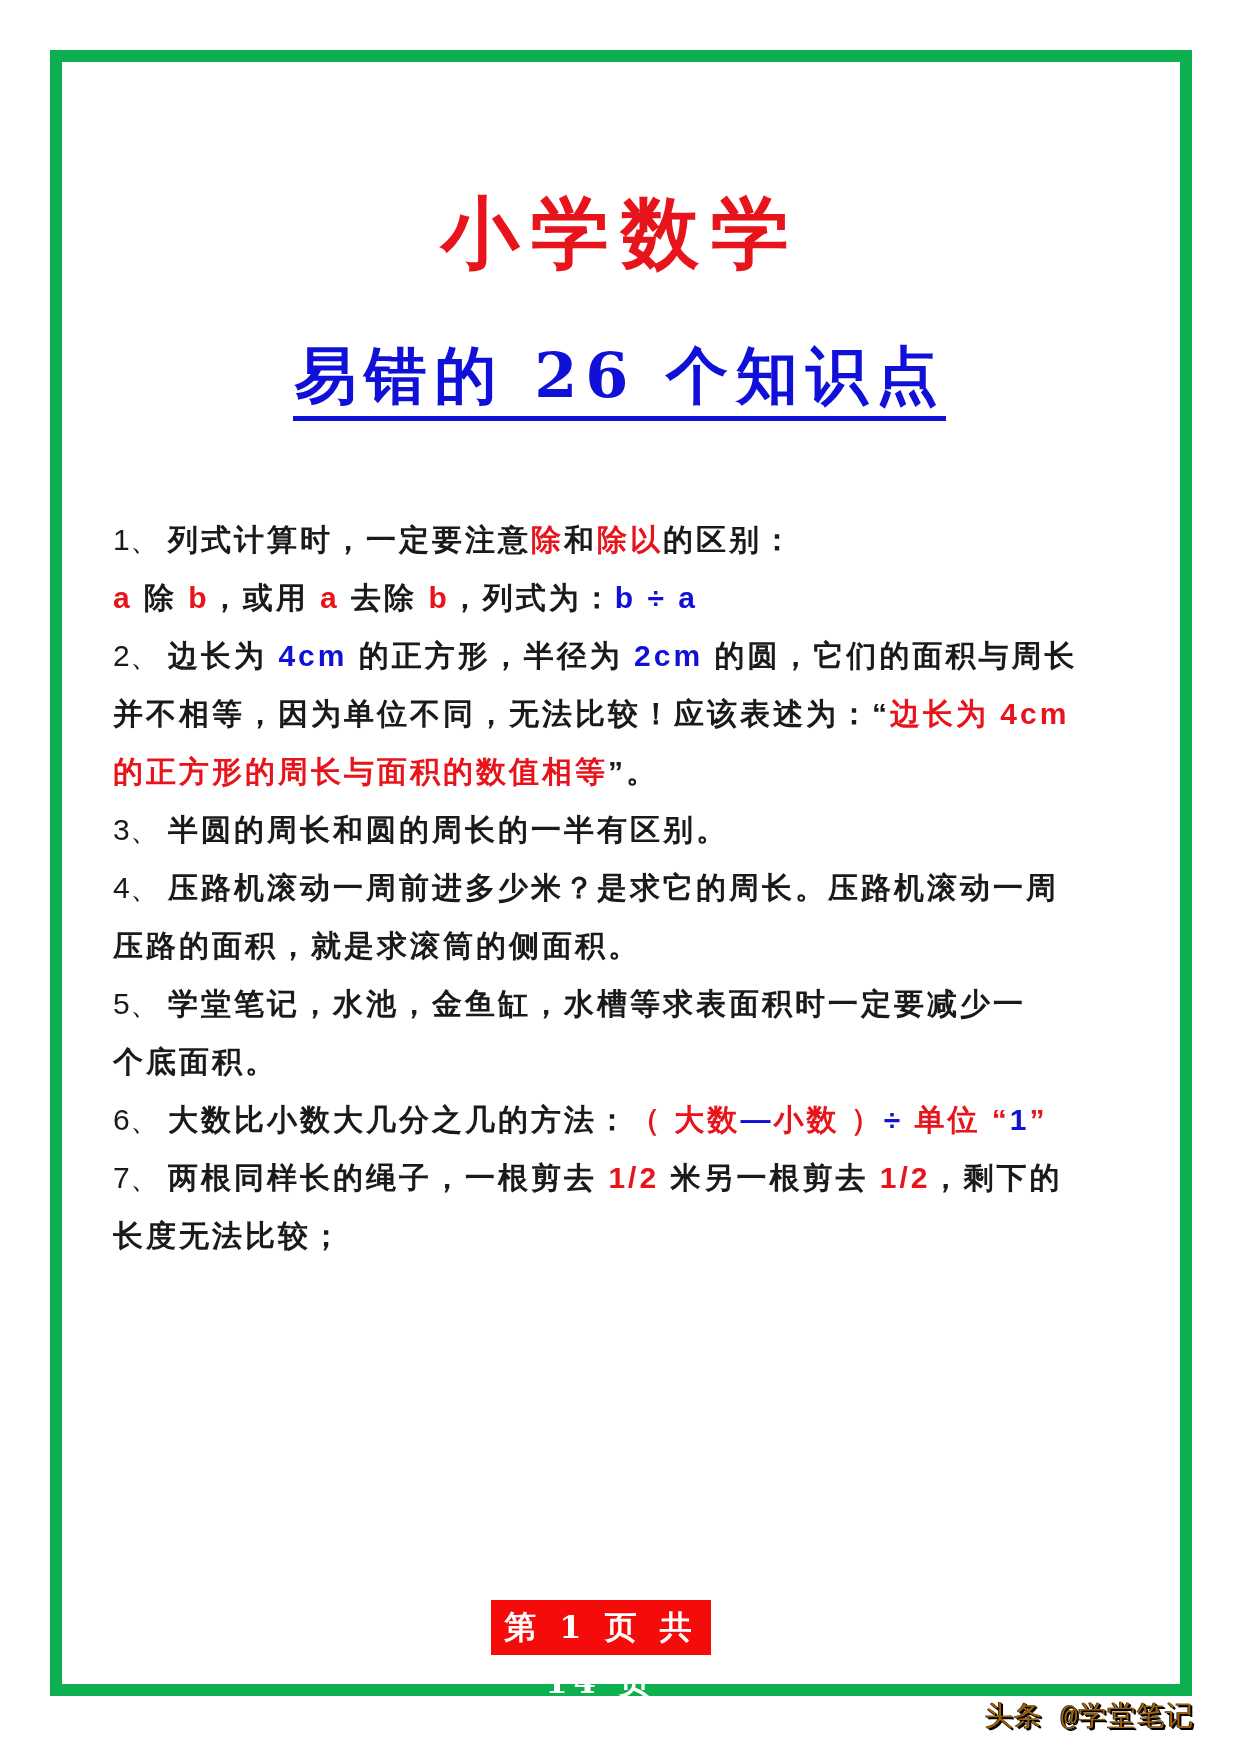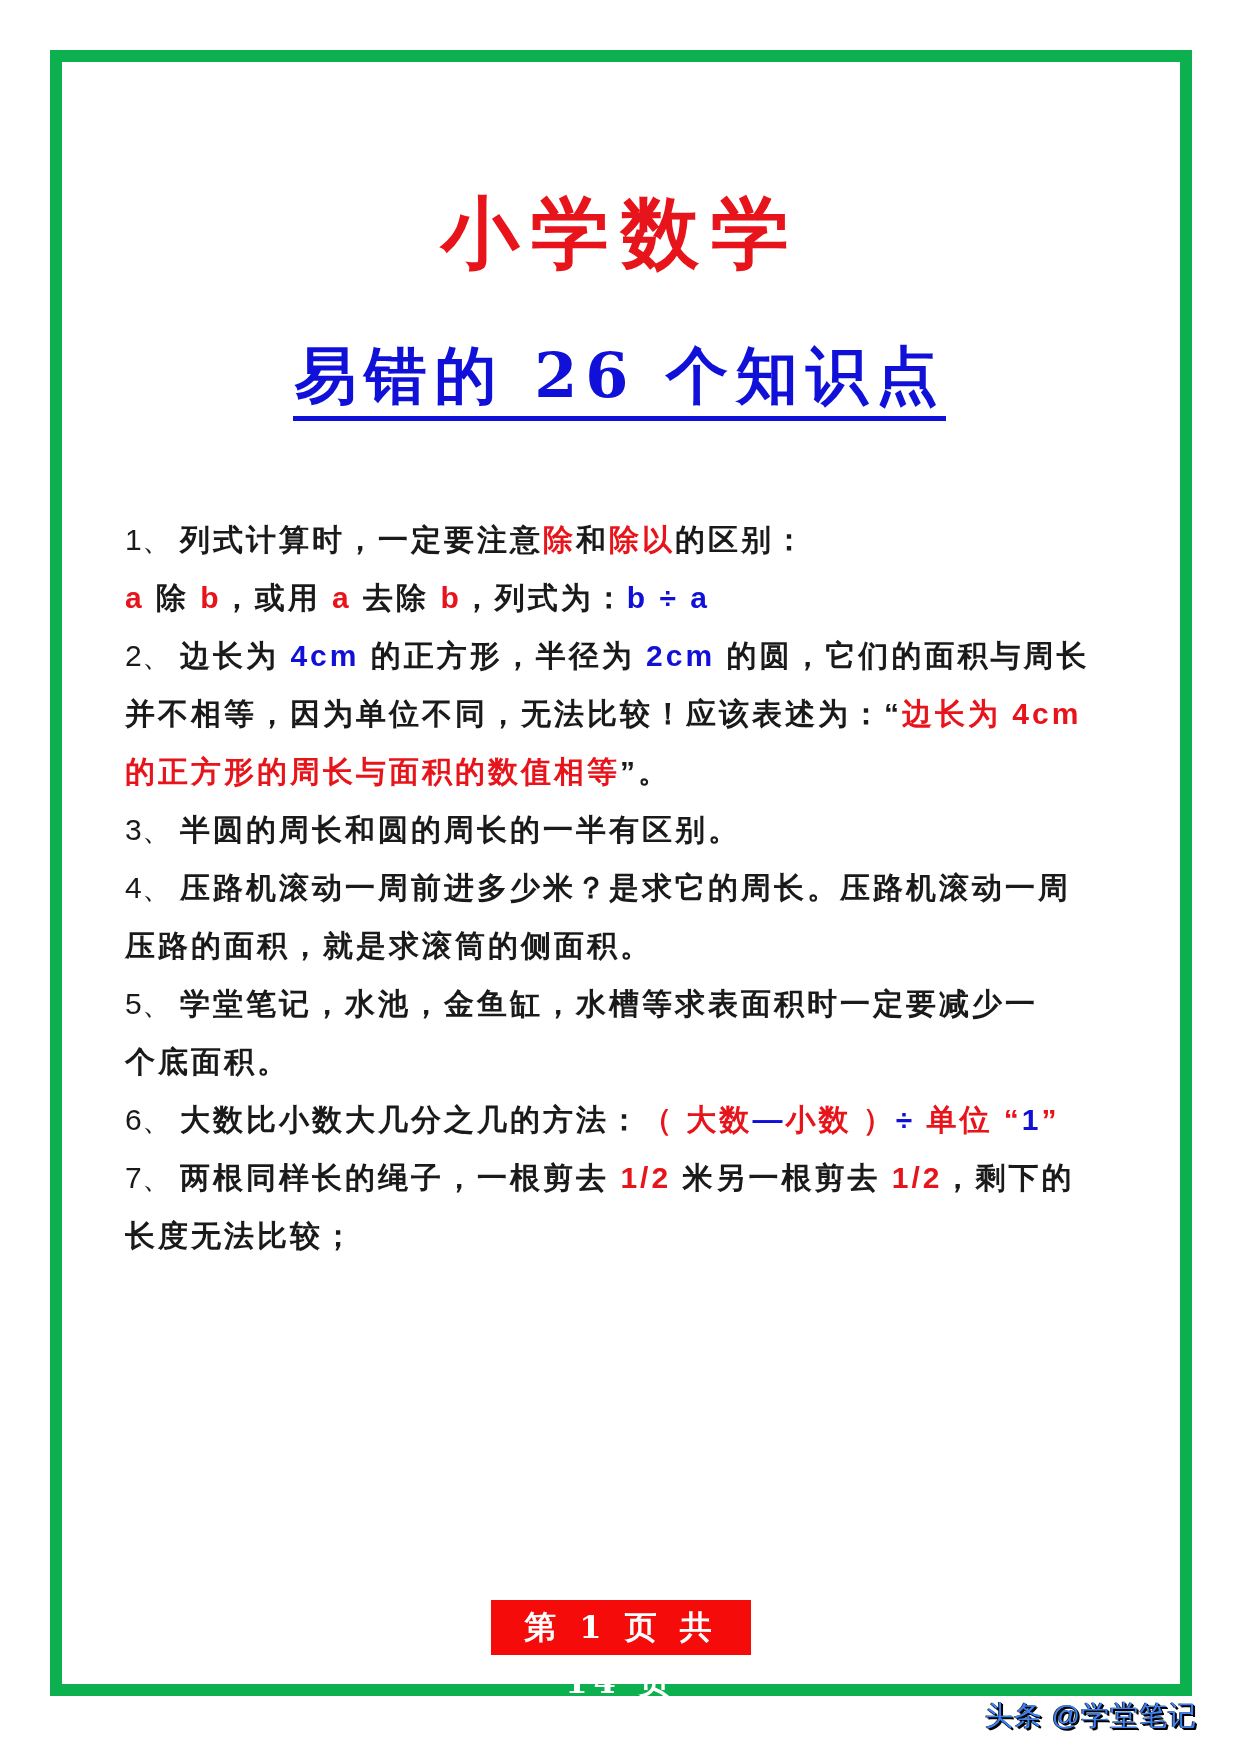--- a/index.html
+++ b/index.html
@@ -23,34 +23,34 @@
     font-size:62px; font-weight:bold; color:#1010d8; letter-spacing:8px;
     font-family:"DejaVu Serif",serif; line-height:76px; white-space:nowrap;
   }
   .underline {
     position:absolute; left:293px; top:416px; width:653px; height:5px; background:#1010d8;
   }
   .content {
     position:absolute; left:113px; top:511px; width:1020px;
     font-size:30px; line-height:58px; color:#1a1a1a; font-weight:bold;
   }
-  .line { height:58px; white-space:nowrap; letter-spacing:3px;margin-left:12px; }
+  .line { height:58px; white-space:nowrap; letter-spacing:3px; }
   .num { font-weight:normal; letter-spacing:0; }
   .r { color:#e8141b; }
   .b { color:#1010d8; }
   .badge {
-    position:absolute; left:491px; top:1600px; width:260px; height:55px;
+    position:absolute; left:491px; top:1600px; width:220px; height:55px;
     background:#f60b0b; color:#ffffff; font-weight:bold; font-size:32px;
     text-align:center; line-height:55px; letter-spacing:6px;
     font-family:"DejaVu Serif",serif;
   }
   .watermark {
-    position:absolute; left:985px; top:1697px; font-size:28px; color:#3b82f6;
+    position:absolute; left:985px; top:1697px; font-size:28px; color:#a16207;
     text-shadow: 2px 2px 0 #000, 1px 1px 0 #000, -1px 0 0 #333;
-    letter-spacing:1px; white-space:nowrap;
+    letter-spacing:1px; white-space:nowrap;font-family:Liberation Mono, monospace;
   }
 </style>
 </head>
 <body>
 
 <div class="frame"></div>
 
 <div class="title">小学数学</div>
 
 <div class="subtitle-wrap">

